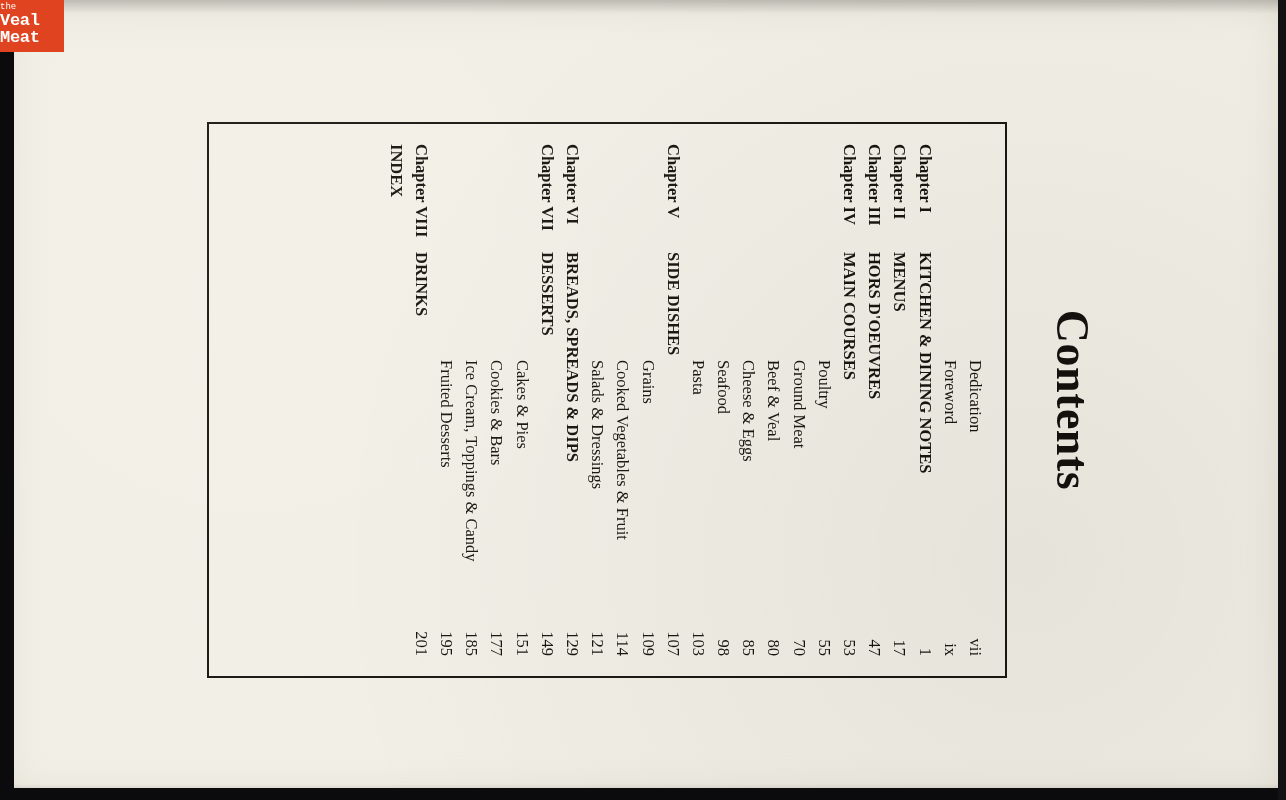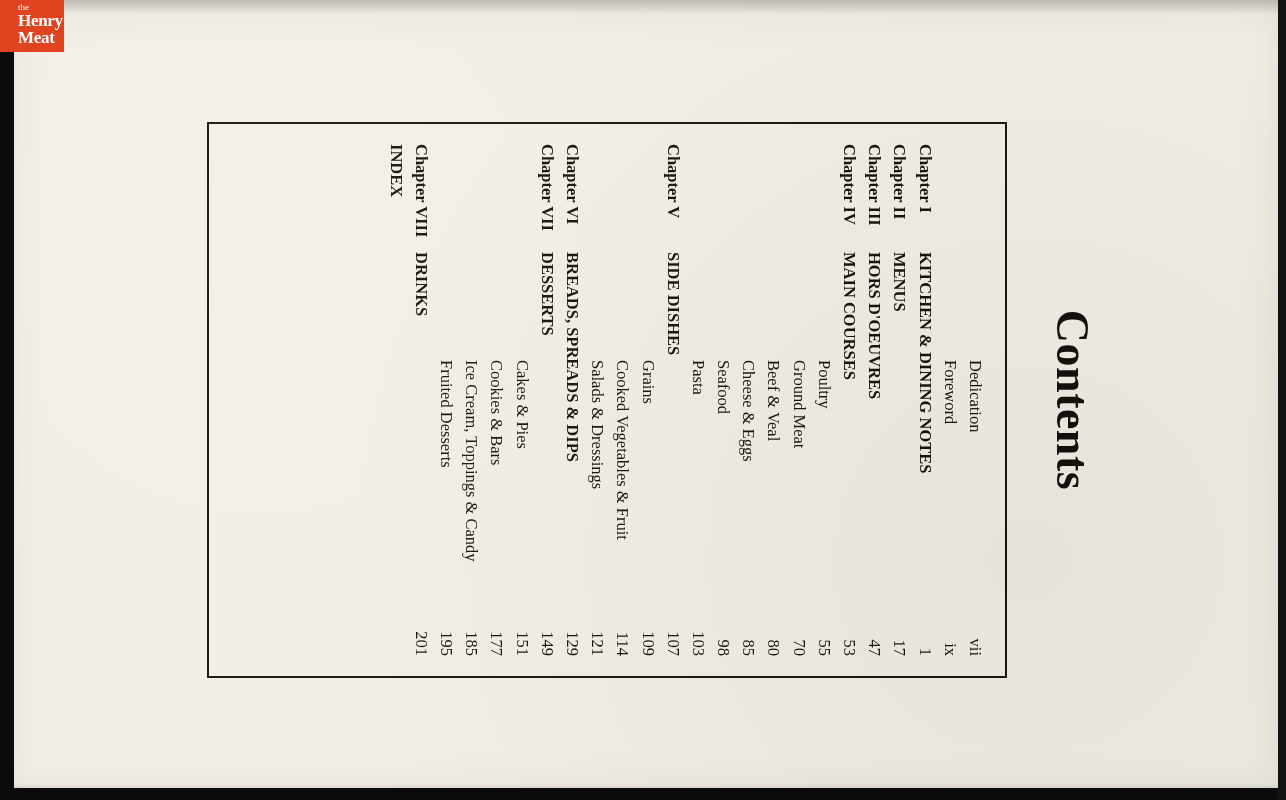--- a/index.html
+++ b/index.html
@@ -66,23 +66,23 @@
 
   
   #logo {
     position: absolute;
     left: 0px;
     top: 0px;
     width: 64px;
     height: 52px;
     background: #e0431f;
     color: #ffffff;
-    font-family: Liberation Serif, serif;
+    font-family: Liberation Mono, monospace;
     line-height: 1.0;
-    padding: 3px 18px;
+    padding: 3px 0;
     box-sizing: border-box;
     z-index: 50;
   }
   #logo .l1 { font-size: 9px; display:block; }
   #logo .l2 { font-size: 17px; font-weight: bold; display:block; letter-spacing:-0.3px;}
   #logo .l3 { font-size: 17px; font-weight: bold; display:block; letter-spacing:-0.3px;}
 
   
   
   #toc-rotor {
@@ -303,17 +303,17 @@
 
     <div id="grain"></div>
   </div>
 
   <div class="dark-edge-left"></div>
   <div class="dark-edge-bottom"></div>
   <div class="dark-edge-right"></div>
 
   <div id="logo">
     <span class="l1">the</span>
-    <span class="l2">Henry</span>
+    <span class="l2">Veal</span>
     <span class="l3">Meat</span>
   </div>
 
 </div>
 
 </body></html>

